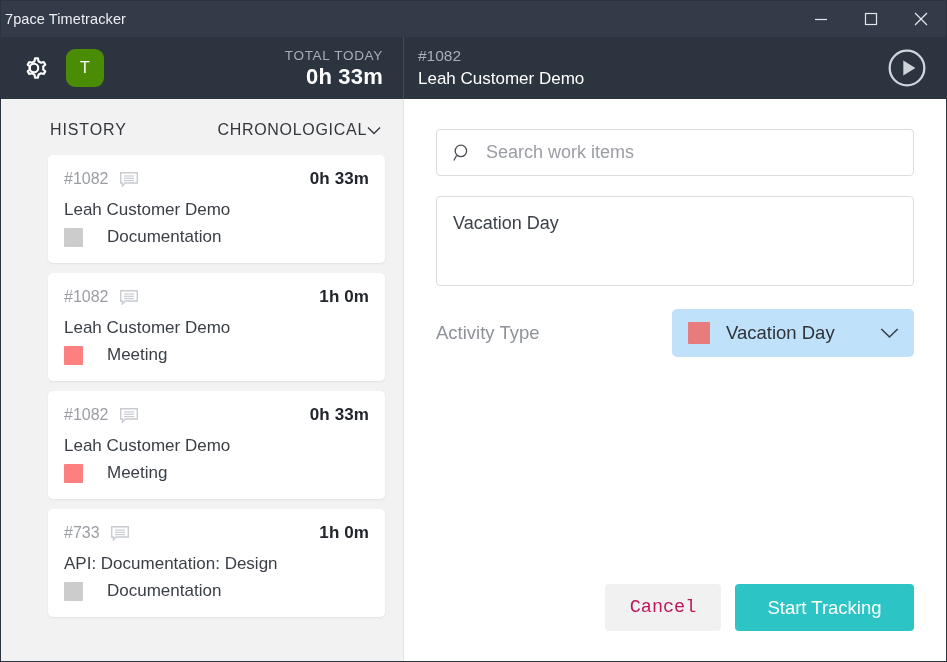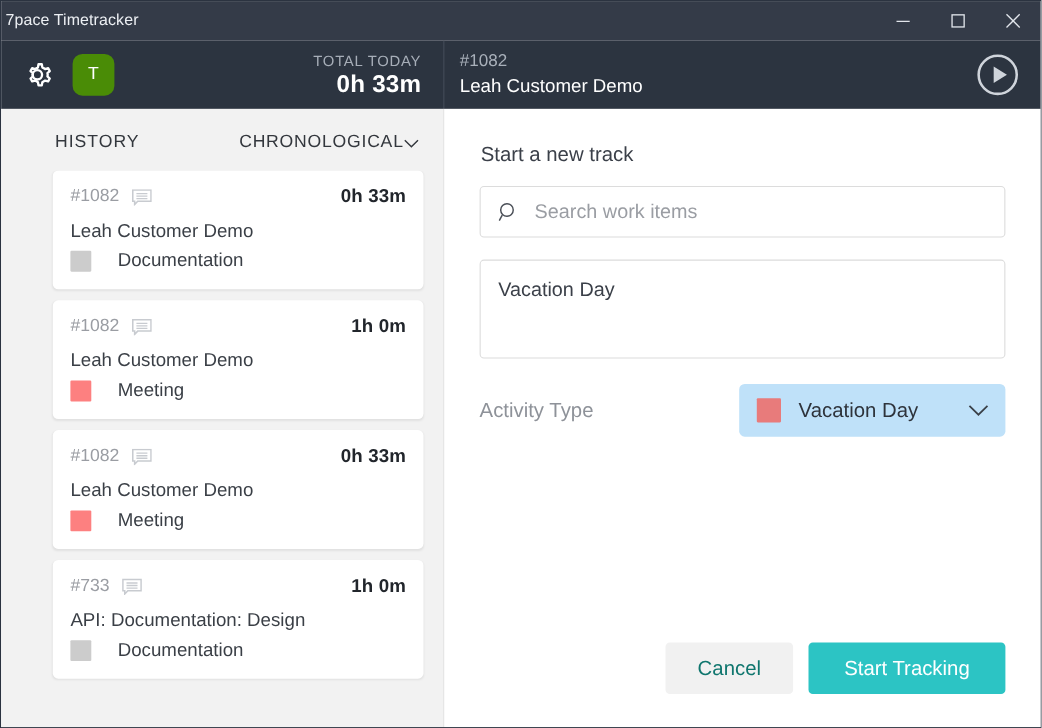--- a/index.html
+++ b/index.html
@@ -225,21 +225,21 @@
   }
   .btn {
     height: 47px;
     border-radius: 4px;
     display: flex;
     align-items: center;
     justify-content: center;
     font-size: 18.5px;
     padding: 0 24px;
   }
-  .btn-cancel { background: #f1f1f1; color: #0f766e; min-width: 116px; }
+  .btn-cancel { background: #f1f1f1; color: #be185d; min-width: 116px; font-family: Liberation Mono, monospace; }
   .btn-primary { background: #2cc4c4; color: #ffffff; min-width: 179px; }
 </style>
 </head>
 <body>
 
 <div class="app">
 
   <div class="titlebar">
     <div class="titlebar-title">7pace Timetracker</div>
     <div class="win-controls">
@@ -371,21 +371,20 @@
           <div class="hc-act">
             <span class="swatch" style="background:#cccccc"></span>
             <span class="hc-act-label">Documentation</span>
           </div>
         </div>
 
       </div>
     </div>
 
     <div class="form-panel">
-      <div class="form-heading">Start a new track</div>
 
       <div class="search-box">
         <svg class="search-icon" viewBox="0 0 20 20">
           <circle cx="8.3" cy="8.3" r="6" fill="none" stroke="currentColor" stroke-width="1.4"></circle>
           <line x1="3.8" y1="13.2" x2="0.9" y2="18.4" stroke="currentColor" stroke-width="1.4"></line>
         </svg>
         <span class="search-text">Search work items</span>
       </div>
 
       <div class="notes-box">

